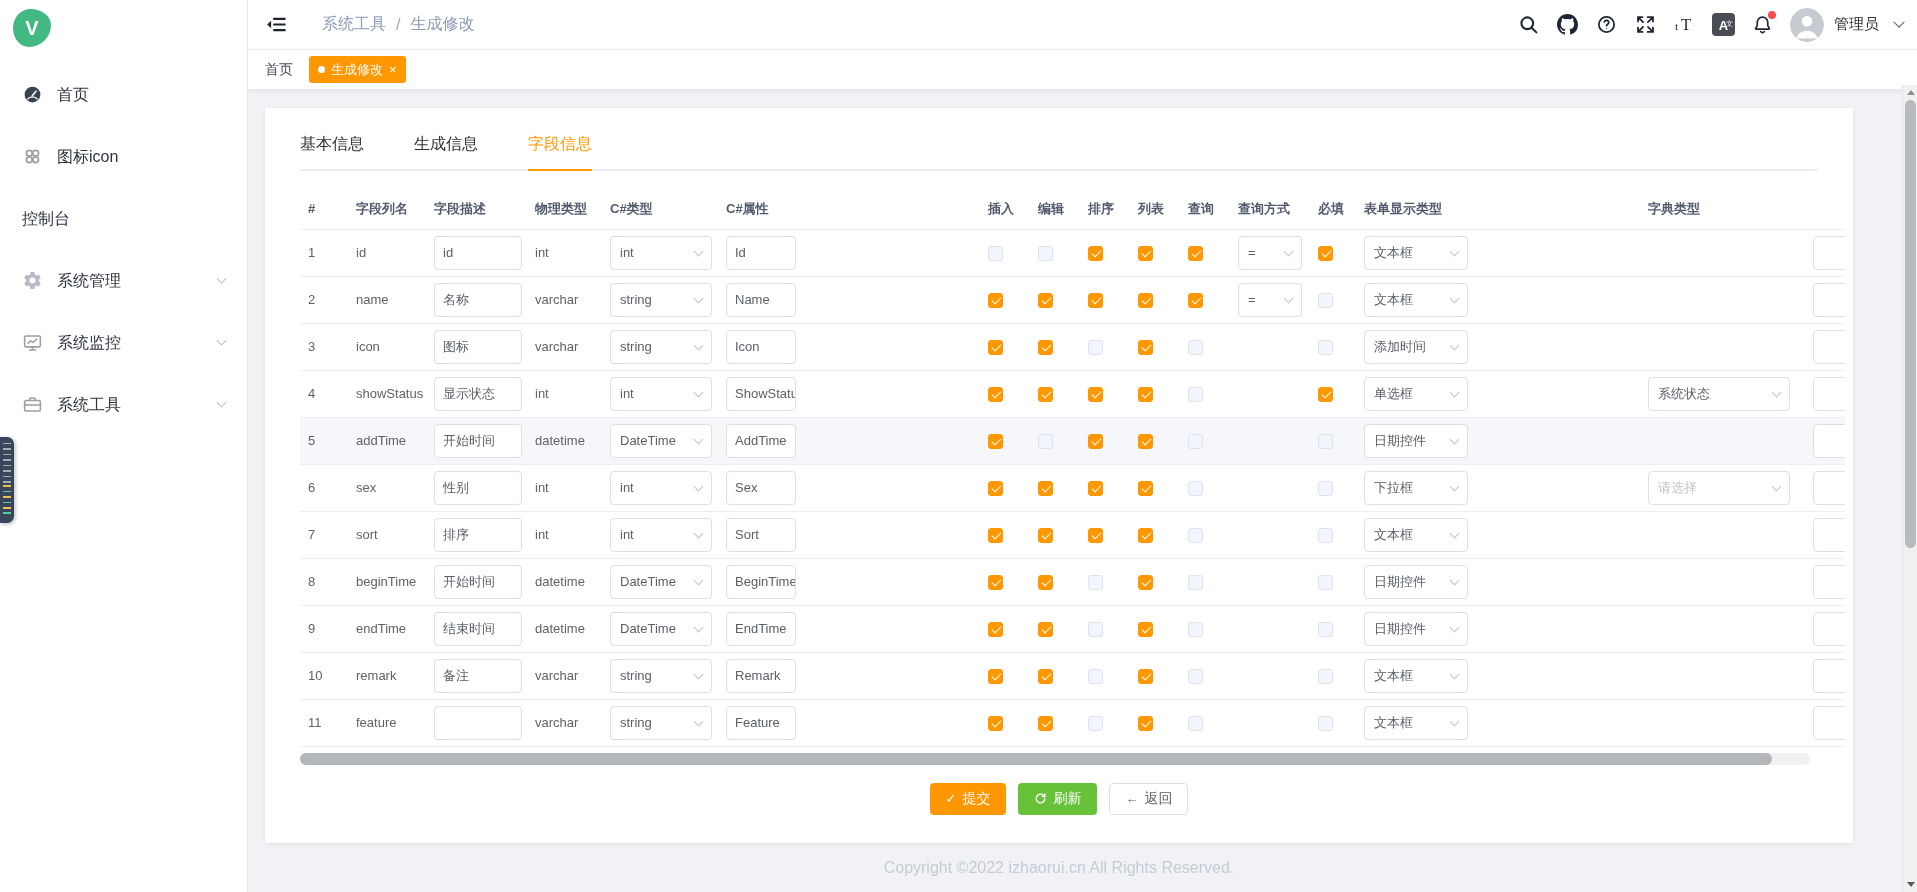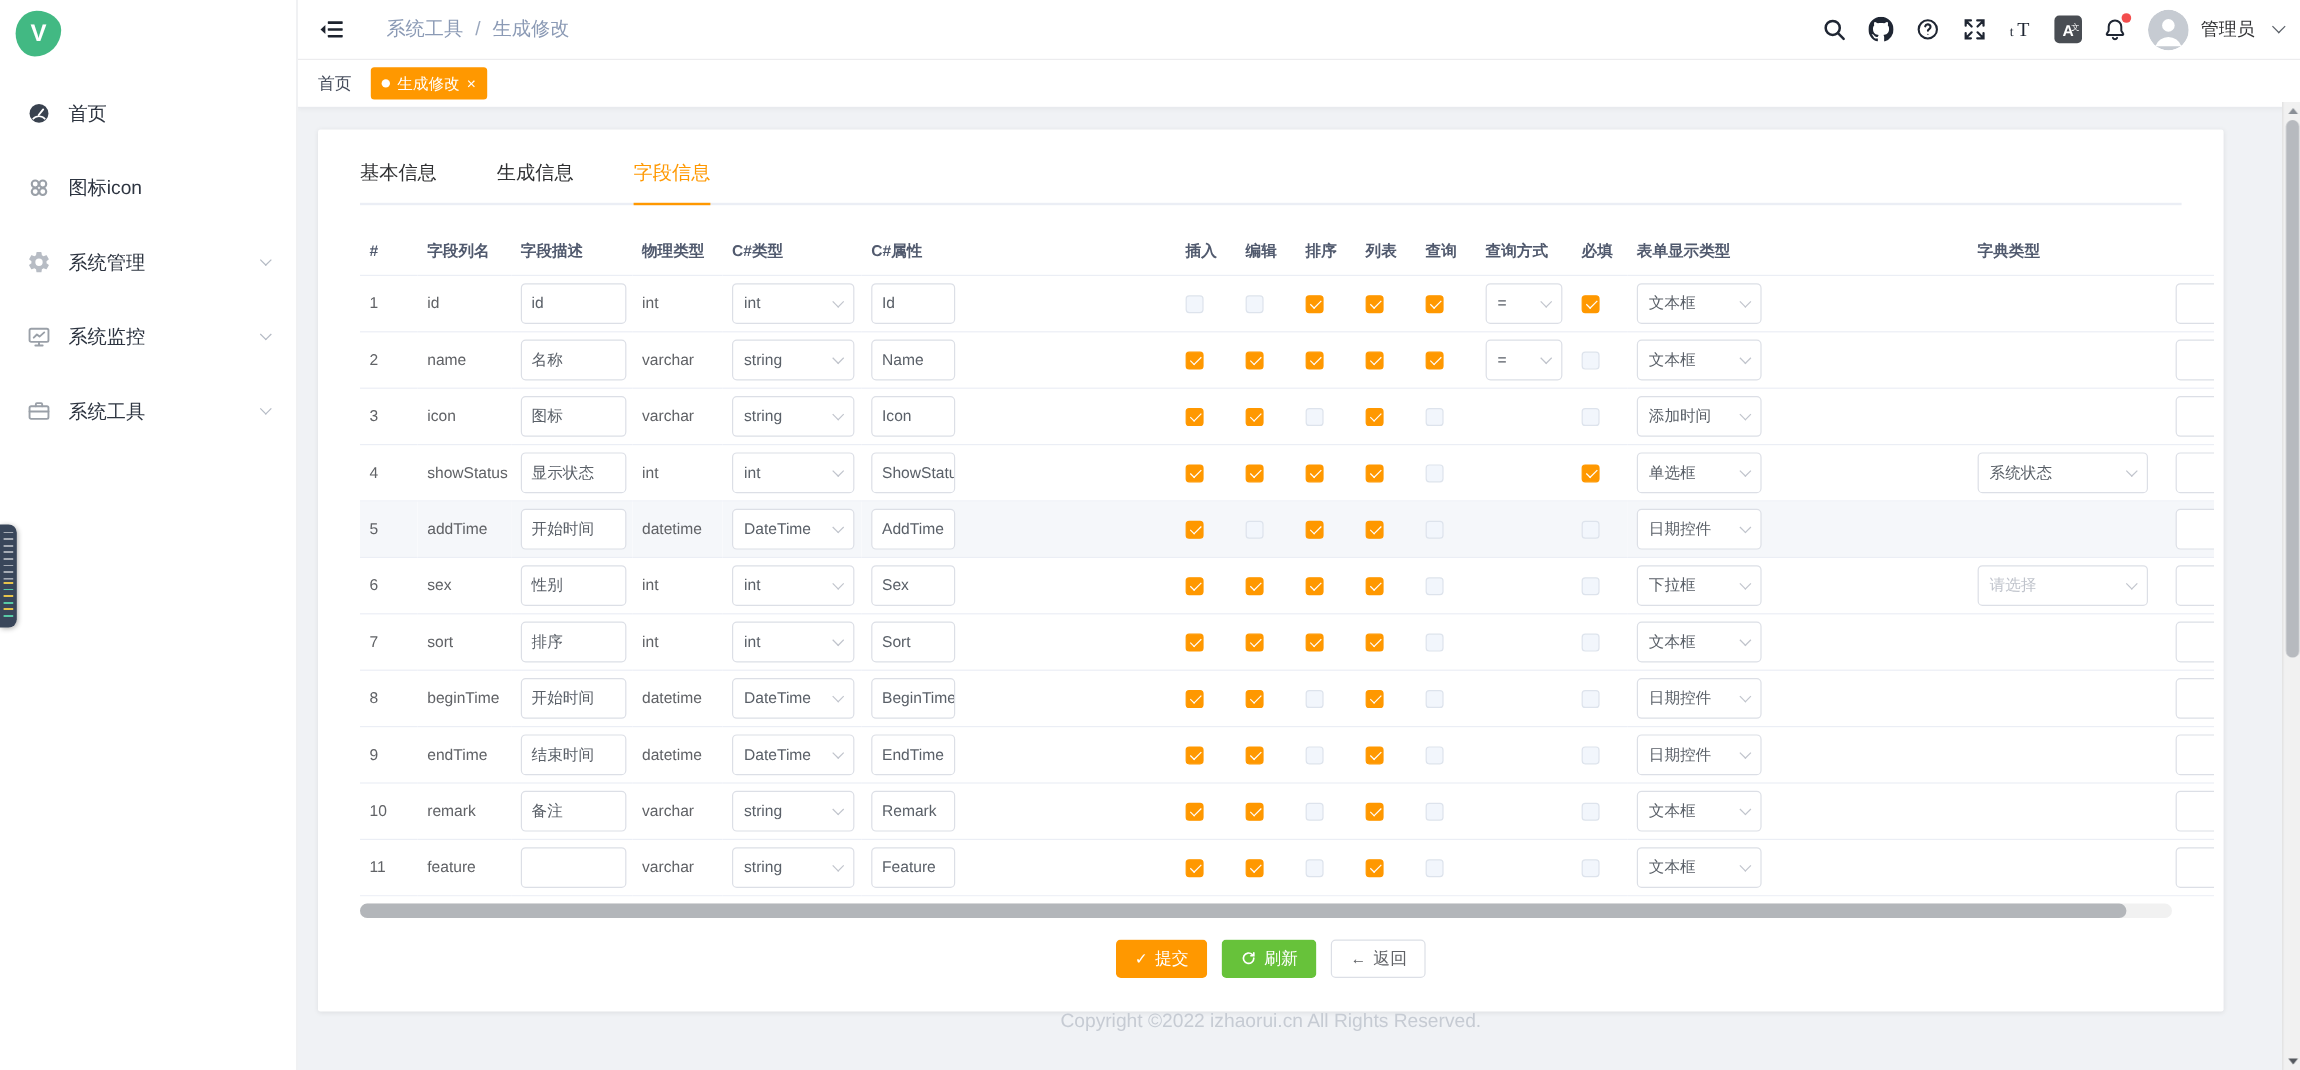--- a/index.html
+++ b/index.html
@@ -112,21 +112,21 @@
   .actions { display:flex; justify-content:center; gap:12px; margin-top:18px; }
   .btn { height:32px; padding:0 15px; border-radius:4px; font-size:14px; border:1px solid transparent;
     display:inline-flex; align-items:center; gap:6px; cursor:pointer;
     font-family:"Liberation Sans","DejaVu Sans",sans-serif; }
   .btn .bicon { font-size:13px; line-height:1; display:flex; align-items:center; }
   .btn .bicon svg { width:13px; height:13px; }
   .btn.submit { background:#ff9800; color:#fff; }
   .btn.refresh { background:#67c23a; color:#fff; }
   .btn.back { background:#fff; color:#606266; border-color:#dcdfe6; }
 
-  .footer { text-align:center; margin-top:0; font-size:16px; color:#c6cbd3; }
+  .footer { text-align:center; margin-top:16px; font-size:16px; color:#c6cbd3; }
 
   
   .vscroll { position:fixed; top:85px; right:0; bottom:0; width:15px; background:#f1f1f1;
     border-left:1px solid #e4e4e4; display:flex; flex-direction:column; z-index:40; }
   .varrow { height:15px; position:relative; cursor:pointer; flex:0 0 auto; }
   .varrow.up::after { content:""; position:absolute; left:3.5px; top:5px; border-left:4px solid transparent;
     border-right:4px solid transparent; border-bottom:5px solid #8a8f96; }
   .varrow.down { margin-top:auto; }
   .varrow.down::after { content:""; position:absolute; left:3.5px; top:5px; border-left:4px solid transparent;
     border-right:4px solid transparent; border-top:5px solid #55595f; }
@@ -155,20 +155,23 @@
         <div class="menu-item">
           <span class="mi-icon">
             <svg viewBox="0 0 24 24" fill="none" stroke="currentColor" stroke-width="2">
               <circle cx="8.4" cy="8.4" r="3.3"></circle>
               <circle cx="15.6" cy="8.4" r="3.3"></circle>
               <circle cx="8.4" cy="15.6" r="3.3"></circle>
               <circle cx="15.6" cy="15.6" r="3.3"></circle>
             </svg>
           </span>
           <span class="mi-label">图标icon</span>
+        </div>
+        <div class="menu-item">
+          <span class="mi-label">控制台</span>
         </div>
         <div class="menu-item">
           <span class="mi-icon light">
             <svg viewBox="0 0 24 24" fill="currentColor">
               <path d="M19.14 12.94a7.5 7.5 0 0 0 .05-.94 7.5 7.5 0 0 0-.05-.94l2.03-1.58a.5.5 0 0 0 .12-.64l-1.92-3.32a.5.5 0 0 0-.61-.22l-2.39.96a7.3 7.3 0 0 0-1.62-.94l-.36-2.54a.5.5 0 0 0-.5-.42h-3.84a.5.5 0 0 0-.5.42l-.36 2.54c-.59.24-1.13.56-1.62.94l-2.39-.96a.5.5 0 0 0-.61.22L2.65 8.84a.5.5 0 0 0 .12.64l2.03 1.58a7.5 7.5 0 0 0 0 1.88l-2.03 1.58a.5.5 0 0 0-.12.64l1.92 3.32c.13.23.4.32.61.22l2.39-.96c.49.38 1.03.7 1.62.94l.36 2.54a.5.5 0 0 0 .5.42h3.84a.5.5 0 0 0 .5-.42l.36-2.54a7.3 7.3 0 0 0 1.62-.94l2.39.96c.22.1.48 0 .61-.22l1.92-3.32a.5.5 0 0 0-.12-.64l-2.03-1.58zM12 15.5a3.5 3.5 0 1 1 0-7 3.5 3.5 0 0 1 0 7z"></path>
             </svg>
           </span>
           <span class="mi-label">系统管理</span>
           <i class="caret"></i>
         </div>

